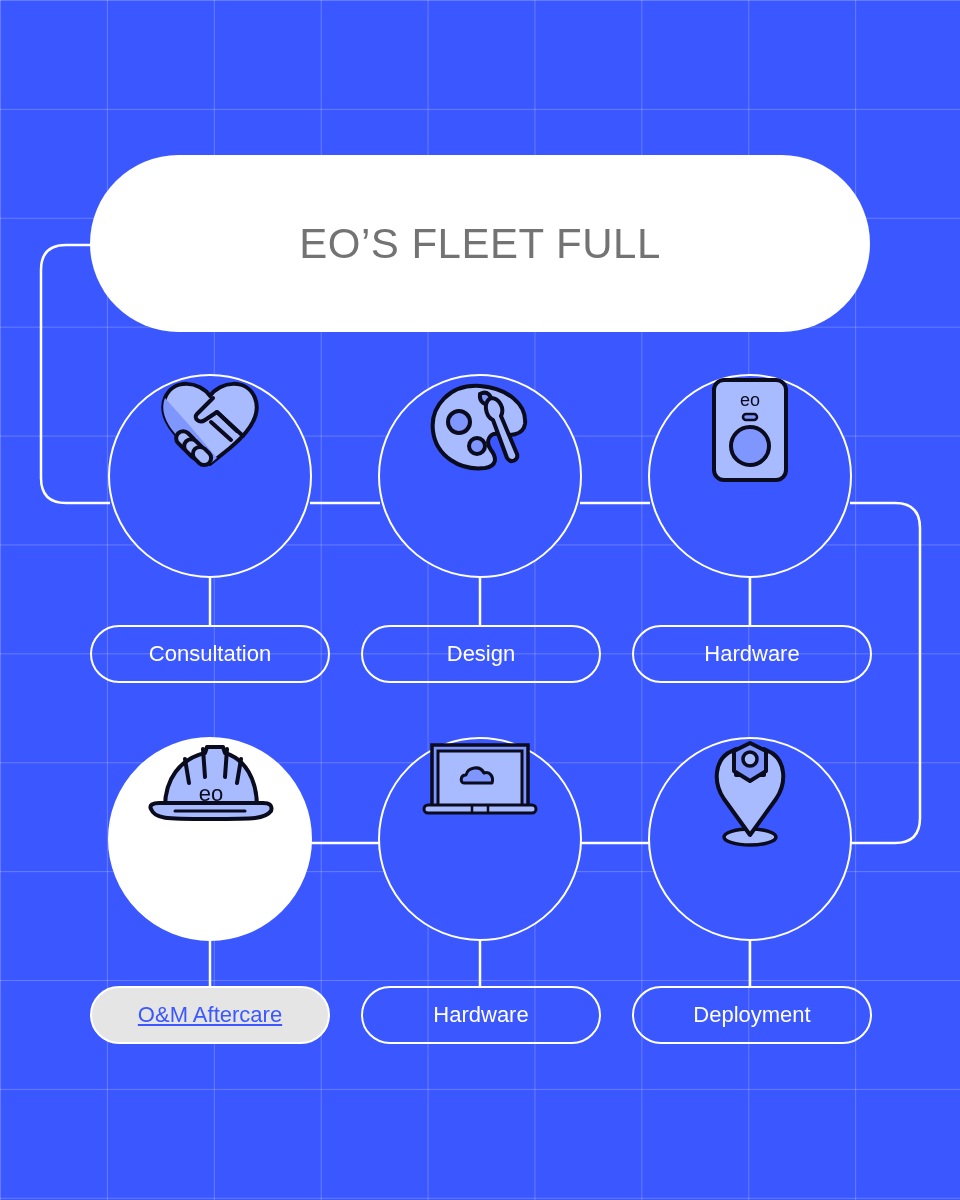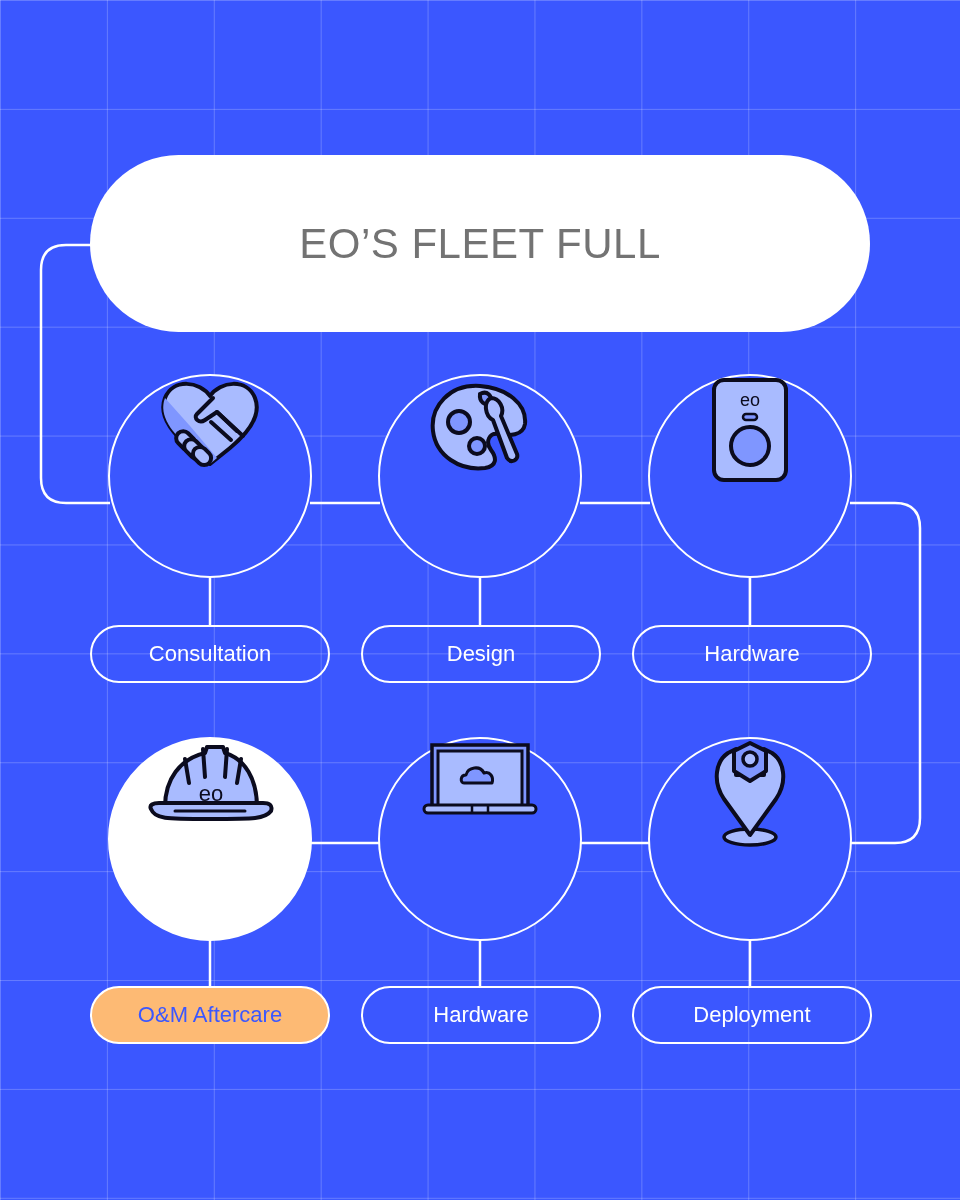--- a/index.html
+++ b/index.html
@@ -32,21 +32,21 @@
     box-sizing: content-box;
   }
   .circle.active { background: #ffffff; }
   .pill {
     position: absolute; width: 236px; height: 54px;
     border: 2.5px solid #ffffff; border-radius: 30px;
     color: #ffffff; font-size: 22px;
     display: flex; align-items: center; justify-content: center;
     box-sizing: content-box;
   }
-  .pill.active { background: #fdba74; color: #3B57FF; }
+  .pill.active { background: #e5e5e5; color: #3B57FF; text-decoration: underline; }
   .icon svg { display: block; }
 </style>
 </head>
 <body>
 
 <div class="grid"></div>
 
 <svg class="lines" width="960" height="1200" viewBox="0 0 960 1200">
   <g fill="none" stroke="#ffffff" stroke-width="2.5">
 

